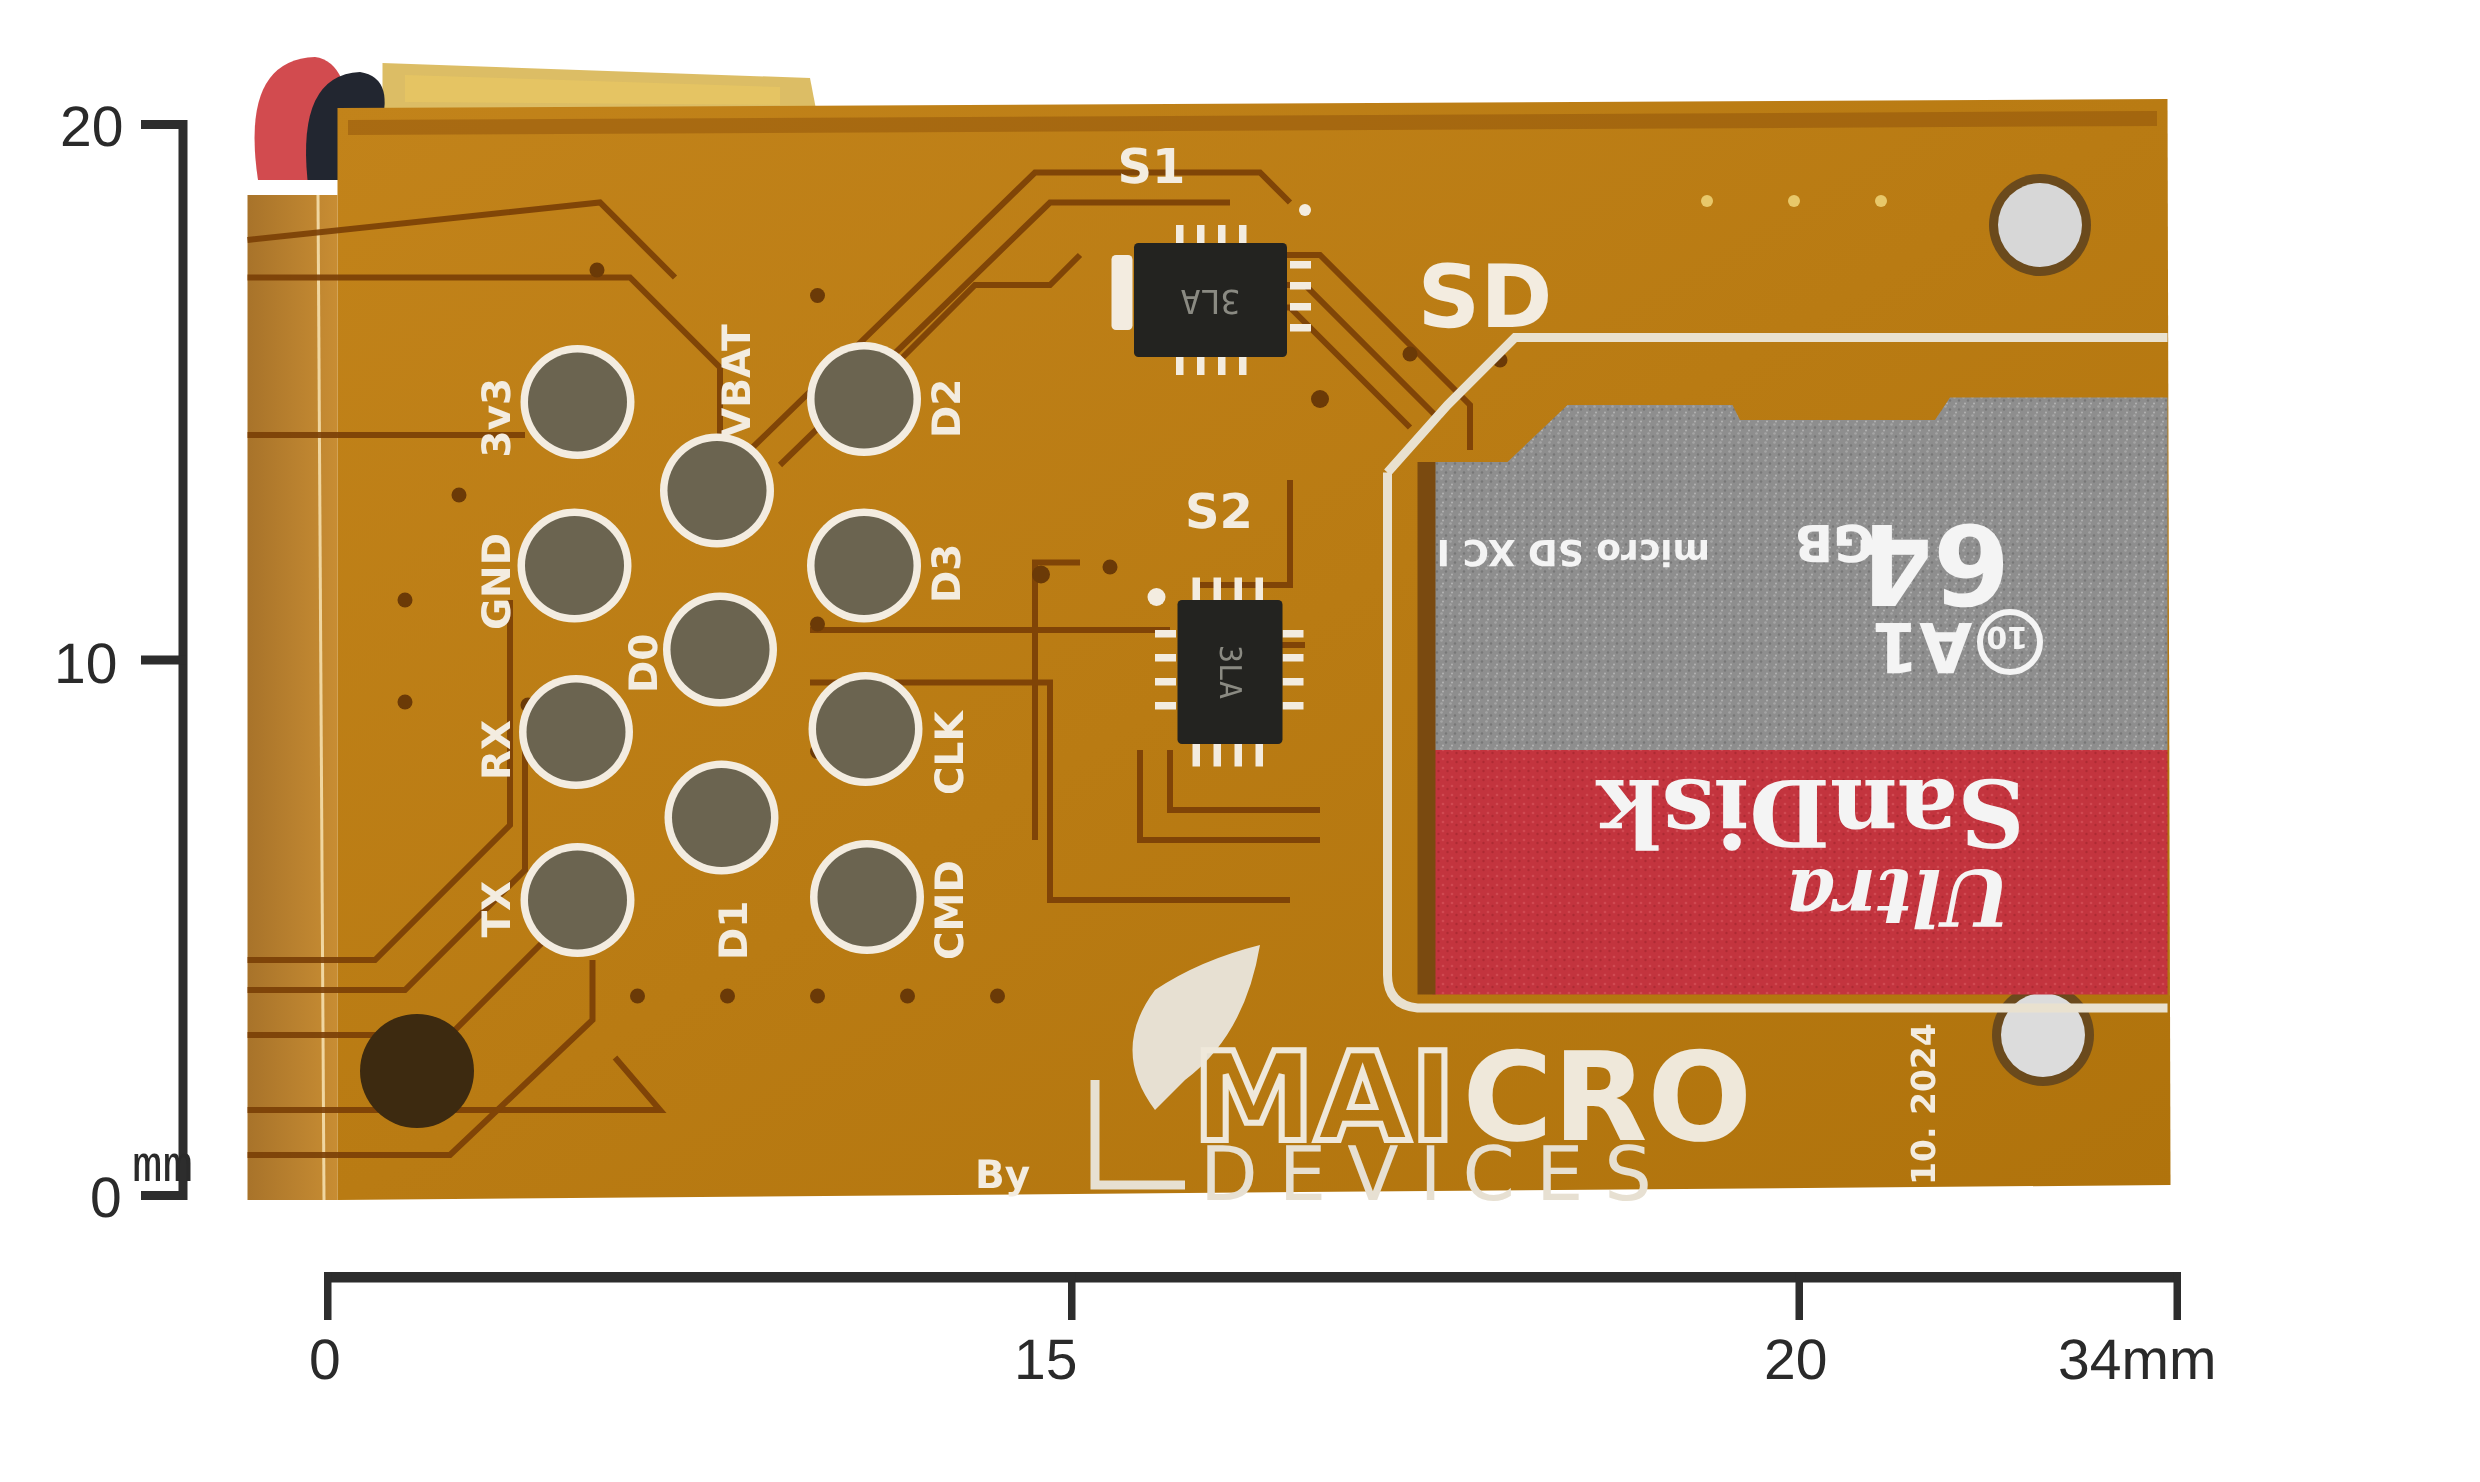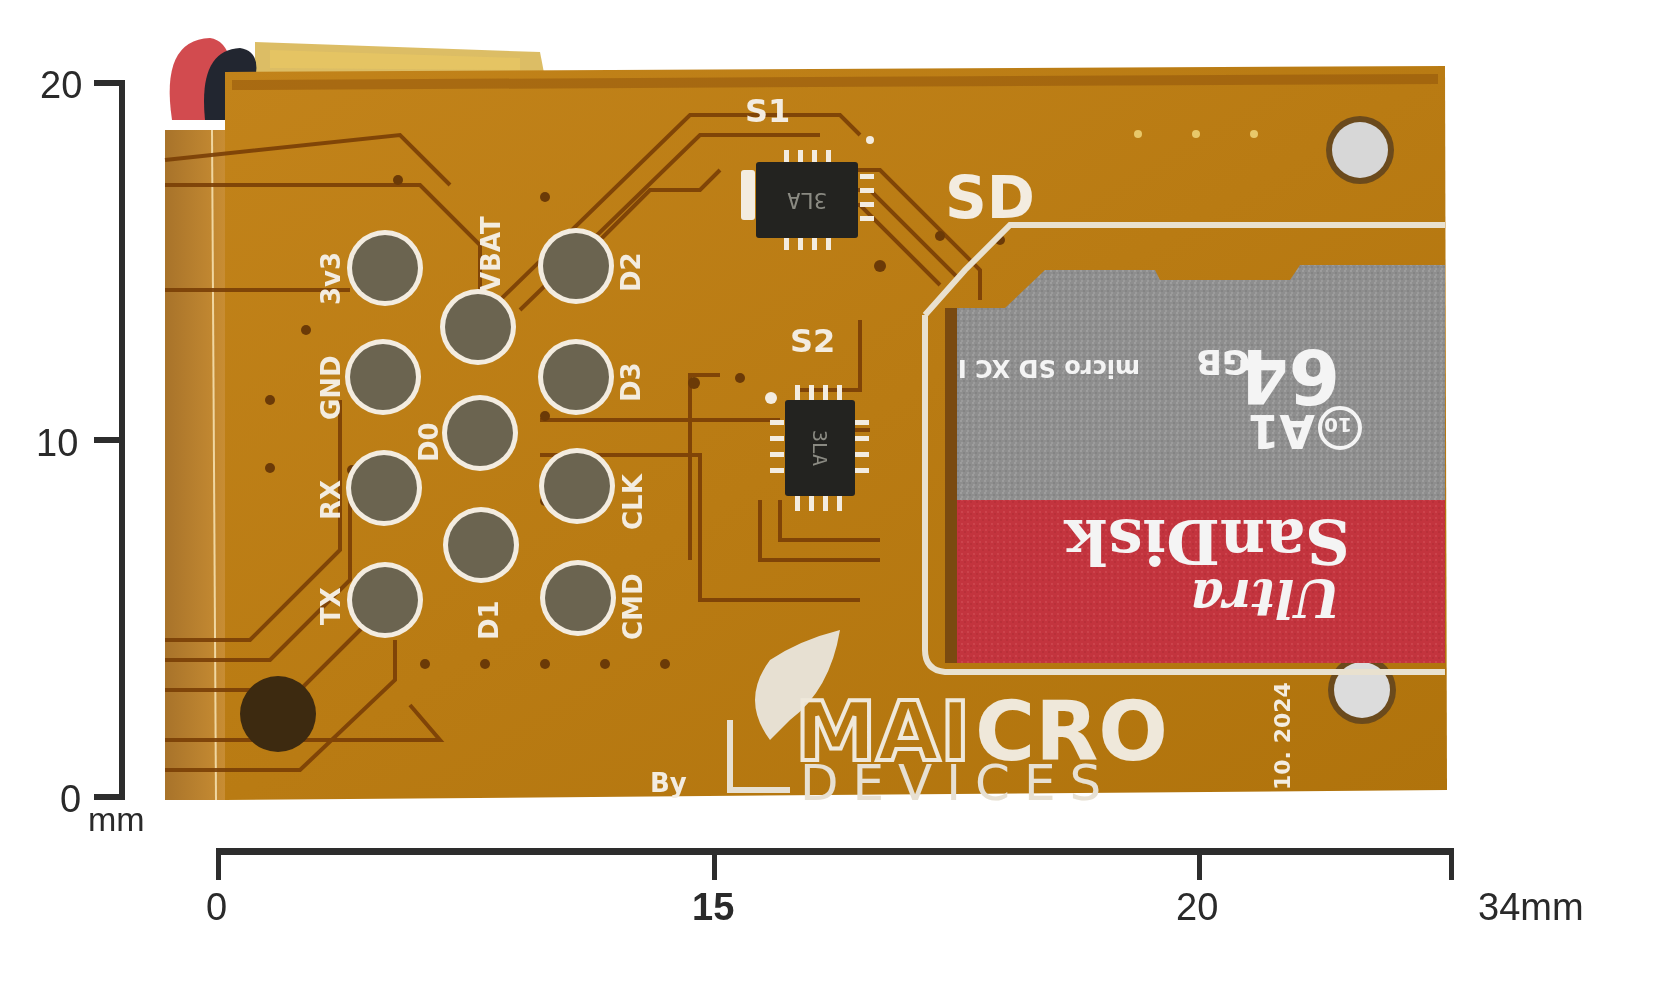--- a/index.html
+++ b/index.html
@@ -13,33 +13,33 @@
 <body>
 
 <div class="abs" style="left:0;top:0;width:160px;height:860px;margin-left:24px;">
   <div class="abs" style="left:95px;top:80px;width:6px;height:720px;background:#2d2d2d;"></div>
   <div class="abs" style="left:70px;top:80px;width:30px;height:6px;background:#2d2d2d;"></div>
   <div class="abs" style="left:70px;top:437px;width:30px;height:6px;background:#2d2d2d;"></div>
   <div class="abs" style="left:70px;top:794px;width:30px;height:6px;background:#2d2d2d;"></div>
   <div class="abs scale-text" style="left:16px;top:66px;">20</div>
   <div class="abs scale-text" style="left:12px;top:424px;">10</div>
   <div class="abs scale-text" style="left:36px;top:780px;">0</div>
-  <div class="abs scale-text scale-unit" style="left:64px;top:802px;">mm</div>
+  <div class="abs scale-text scale-unit" style="left:64px;top:762px;font-family:Liberation Mono, monospace;">mm</div>
 </div>
 
 <div class="abs" style="left:0;top:840px;width:1653px;height:148px;">
   <div class="abs" style="left:216px;top:8px;width:1238px;height:7px;background:#2d2d2d;"></div>
   <div class="abs" style="left:216px;top:8px;width:5px;height:32px;background:#2d2d2d;"></div>
   <div class="abs" style="left:712px;top:8px;width:5px;height:32px;background:#2d2d2d;"></div>
   <div class="abs" style="left:1197px;top:8px;width:5px;height:32px;background:#2d2d2d;"></div>
   <div class="abs" style="left:1449px;top:8px;width:5px;height:32px;background:#2d2d2d;"></div>
   <div class="abs scale-text" style="left:206px;top:48px;">0</div>
-  <div class="abs scale-text" style="left:692px;top:48px;font-weight:bold;">15</div>
+  <div class="abs scale-text" style="left:676px;top:48px;">15</div>
   <div class="abs scale-text" style="left:1176px;top:48px;">20</div>
-  <div class="abs scale-text" style="left:1478px;top:48px;text-align:center;">34mm</div>
+  <div class="abs scale-text" style="left:1372px;top:48px;text-align:center;">34mm</div>
 </div>
 
 <svg class="abs" style="left:0;top:0;" width="1653" height="860" viewBox="0 0 1653 860">
   <defs>
     <linearGradient id="boardGrad" x1="0" y1="0" x2="1" y2="1">
       <stop offset="0" stop-color="#c2831a"></stop>
       <stop offset="1" stop-color="#b0730c"></stop>
     </linearGradient>
     <linearGradient id="edgeGrad" x1="0" y1="0" x2="1" y2="0">
       <stop offset="0" stop-color="#a8732a"></stop>

